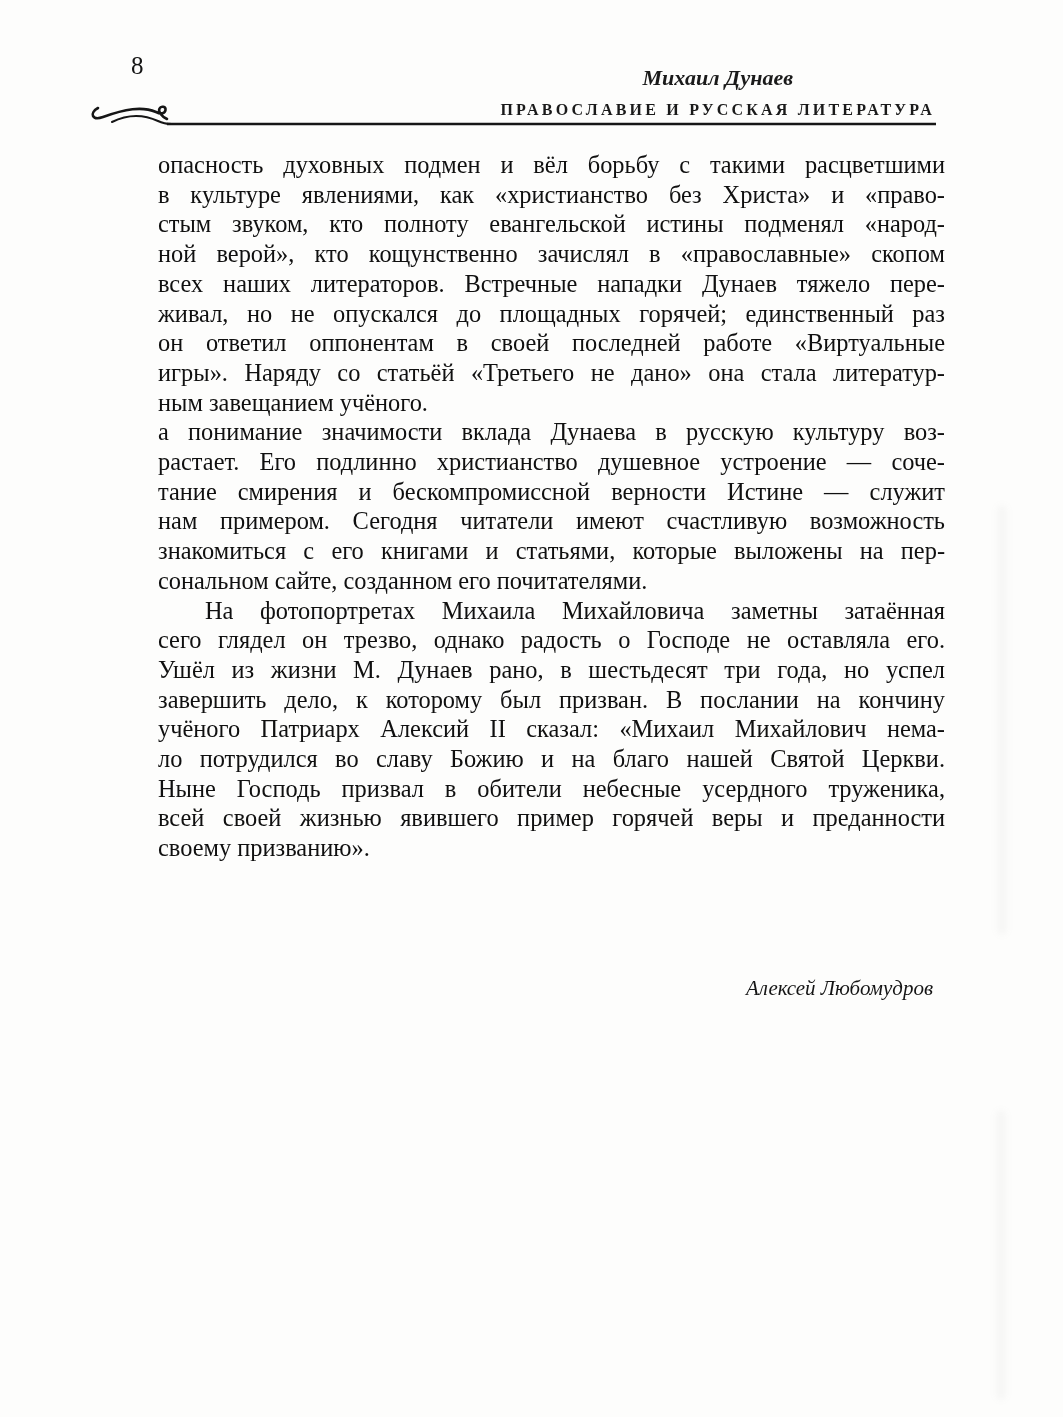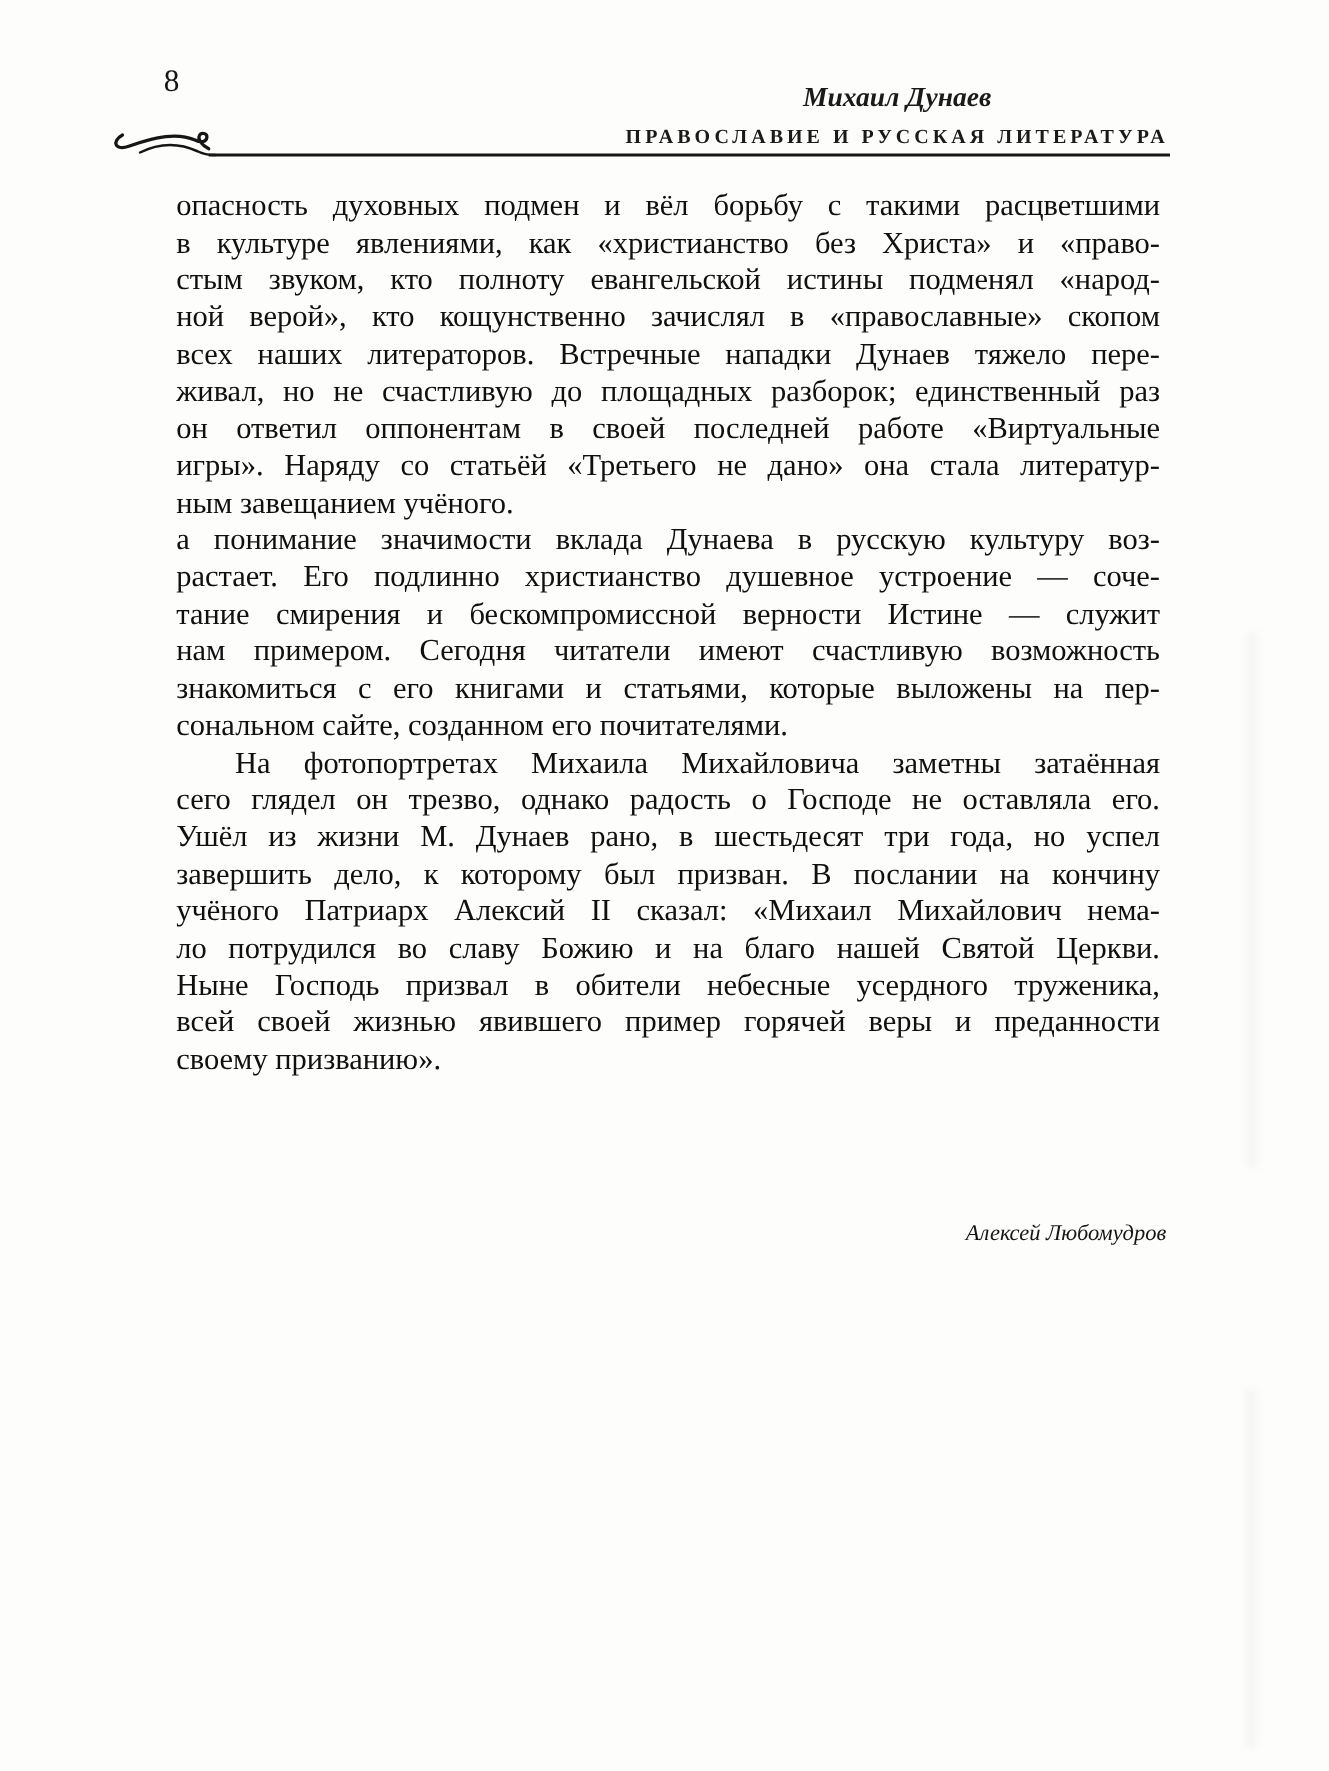--- a/index.html
+++ b/index.html
@@ -46,39 +46,39 @@
   }
   .ornament {
     position: absolute;
     left: 90px; top: 98px;
     width: 850px; height: 38px;
   }
 
   
   .body-text {
     position: absolute;
-    left: 141px; top: 150px;
+    left: 158px; top: 150px;
     width: 787px;
     font-size: 24.4px;
     line-height: 29.7px;
     color: #101010;
   }
   .line {
     text-align: justify;
     text-align-last: justify;
     white-space: normal;
   }
   .line.last { text-align-last: left; }
   .line.indent { text-indent: 47px; }
 
   
   .signature {
     position: absolute;
     right: 130px; top: 976px;
-    font-size: 18px;
+    font-size: 21px;
     font-style: italic;
     color: #151515;
   }
 
   
   .bleed {
     position: absolute;
     width: 10px;
     background: rgba(110, 110, 110, 0.05);
     filter: blur(3px);
@@ -104,21 +104,21 @@
     <path d="M 8 10 C -1 15, 2 23, 13 19 C 35 11, 52 8, 66 14 C 71 16.5, 75 15.5, 75.5 12 C 76 8.5, 71 7.5, 69.5 10.5 C 68 13.5, 71 18, 77 21" stroke="#161616" stroke-width="2.6" fill="none" stroke-linecap="round"></path>
     <path d="M 22 24 C 40 15, 55 17, 68 23 C 72 25, 76 26, 82 26" stroke="#161616" stroke-width="2.0" fill="none" stroke-linecap="round"></path>
   </svg>
 
   <div class="body-text" id="body-text">
       <div class="line">опасность духовных подмен и вёл борьбу с такими расцветшими</div>
       <div class="line">в культуре явлениями, как «христианство без Христа» и «право-</div>
       <div class="line">стым звуком, кто полноту евангельской истины подменял «народ-</div>
       <div class="line">ной верой», кто кощунственно зачислял в «православные» скопом</div>
       <div class="line">всех наших литераторов. Встречные нападки Дунаев тяжело пере-</div>
-      <div class="line">живал, но не счастливую до площадных разборок; единственный раз</div>
+      <div class="line">живал, но не опускался до площадных горячей; единственный раз</div>
       <div class="line">он ответил оппонентам в своей последней работе «Виртуальные</div>
       <div class="line">игры». Наряду со статьёй «Третьего не дано» она стала литератур-</div>
       <div class="line last">ным завещанием учёного.</div>
       <div class="line">а понимание значимости вклада Дунаева в русскую культуру воз-</div>
       <div class="line">растает. Его подлинно христианство душевное устроение — соче-</div>
       <div class="line">тание смирения и бескомпромиссной верности Истине — служит</div>
       <div class="line">нам примером. Сегодня читатели имеют счастливую возможность</div>
       <div class="line">знакомиться с его книгами и статьями, которые выложены на пер-</div>
       <div class="line last">сональном сайте, созданном его почитателями.</div>
       <div class="line indent">На фотопортретах Михаила Михайловича заметны затаённая</div>

